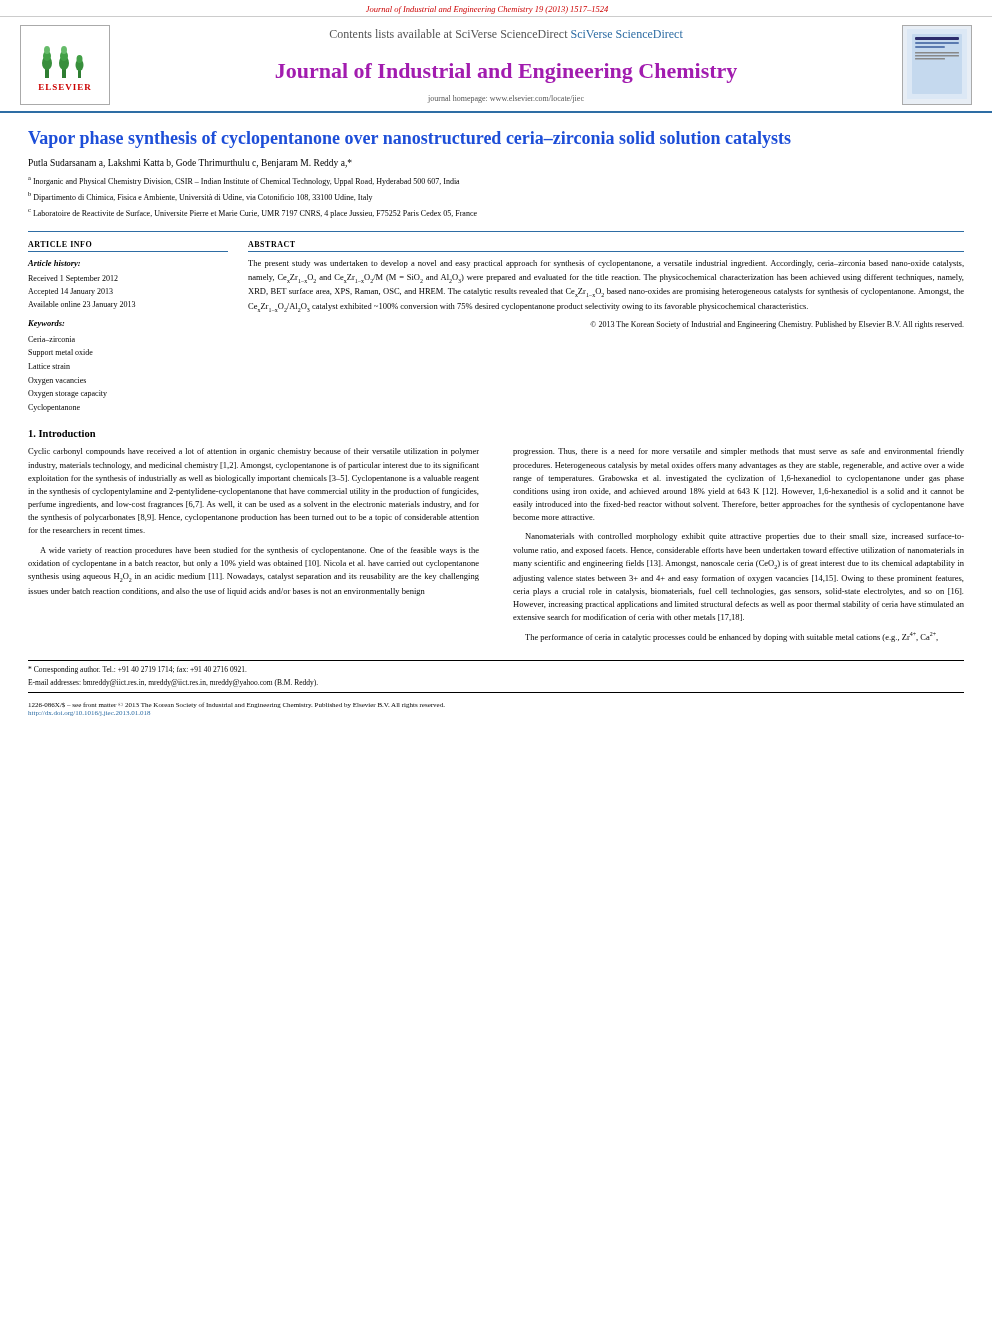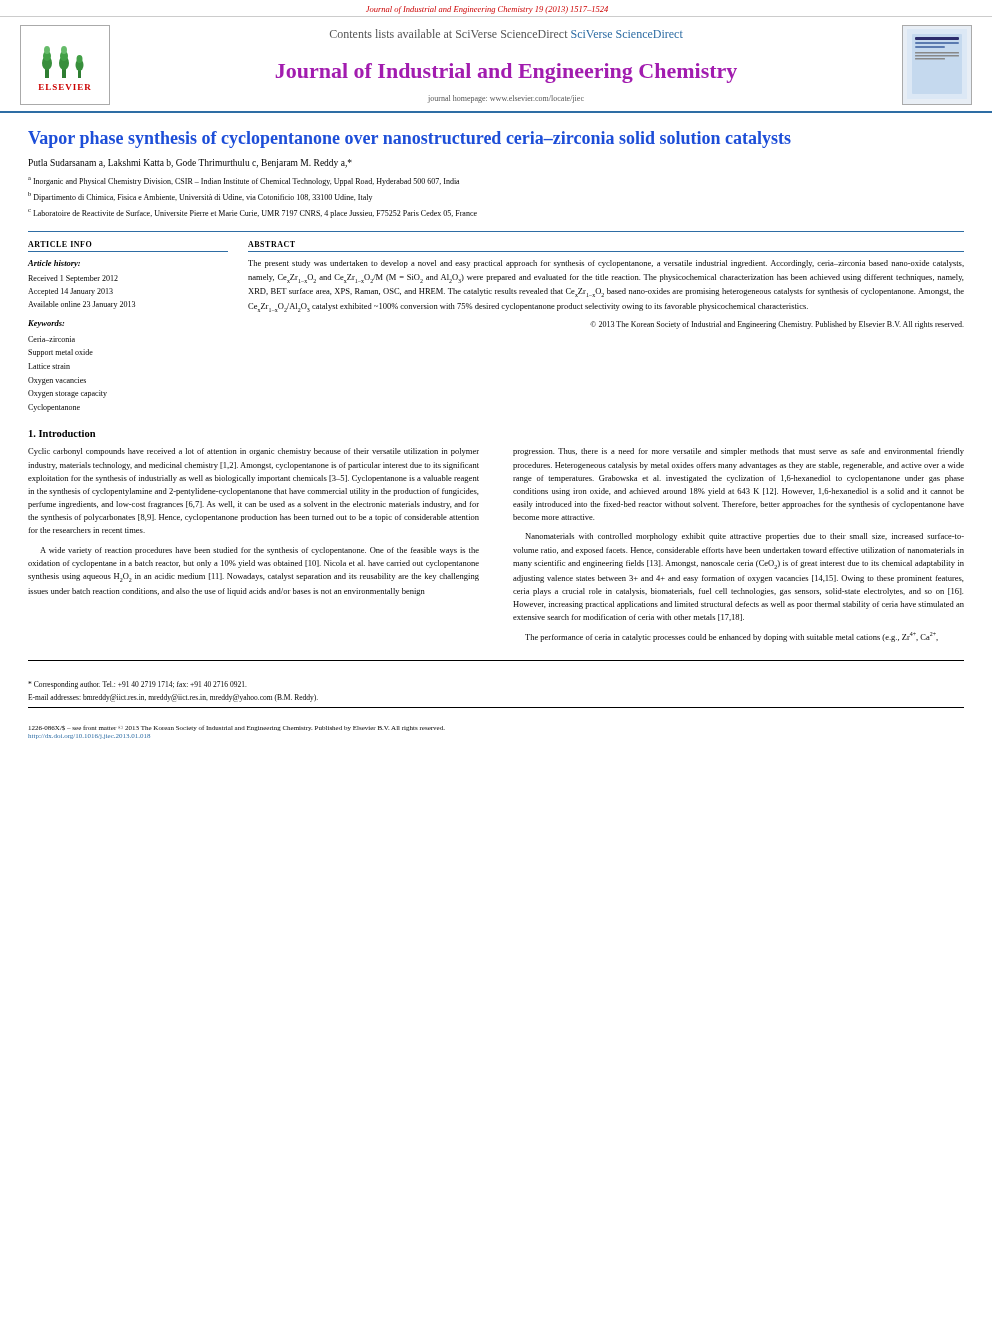--- a/index.html
+++ b/index.html
@@ -207,31 +207,31 @@
     .body-col p {
       margin-bottom: 6px;
       text-indent: 12px;
     }
     .body-col p:first-child {
       text-indent: 0;
     }
     
     .footnote-area {
       border-top: 1px solid #000;
-      padding-top: 19px;
+      padding-top: 4px;
       margin-top: 10px;
       font-size: 7.5px;
     }
     .footnote-area p {
       margin-bottom: 2px;
       line-height: 1.4;
     }
     .footer-bar {
       border-top: 1px solid #000;
-      padding-top: 16px;
+      padding-top: 8px;
       margin-top: 4px;
       font-size: 7px;
       color: #000;
       text-align: left;
     }
     
     .elsevier-tree {
       display: inline-block;
       width: 50px;
       height: 40px;

